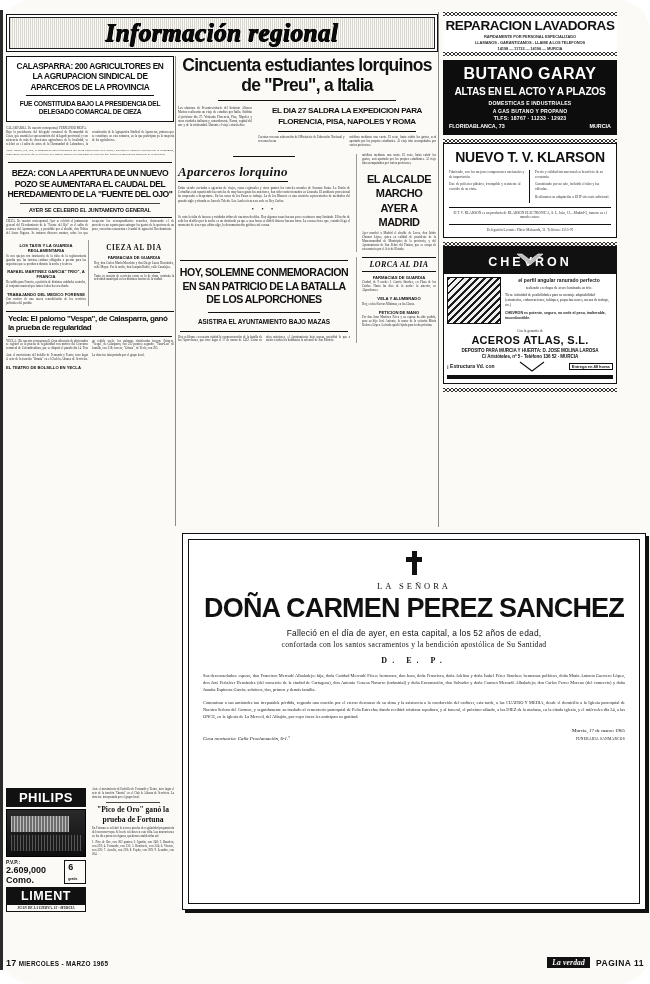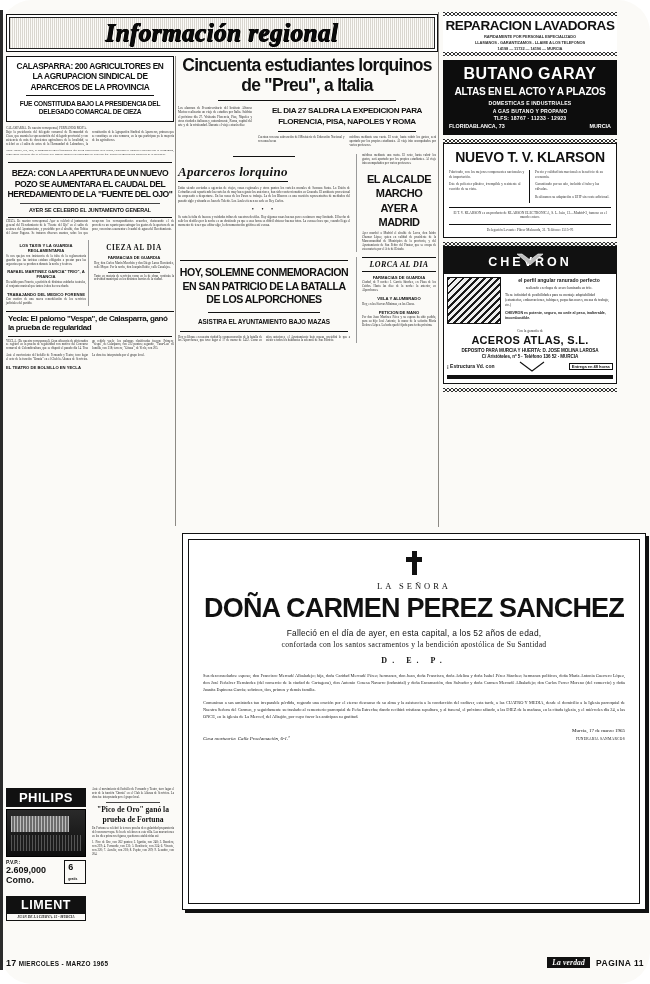--- a/index.html
+++ b/index.html
@@ -182,21 +182,21 @@
 
   
   #philips{position:absolute;left:6px;top:788px;width:80px;}
   .ph-band{background:#111;color:#fff;text-align:center;font-family:"Liberation Sans",sans-serif;font-weight:bold;font-size:13px;letter-spacing:.5px;padding:2px 0;}
   .ph-radio{height:46px;background:linear-gradient(#2a2a2a,#0e0e0e);border:1px solid #000;margin:2px 0;position:relative;overflow:hidden;}
   .ph-radio .dial{position:absolute;left:4px;top:6px;right:16px;height:16px;background:repeating-linear-gradient(90deg,#bdbdbd 0 1px,#6d6d6d 1px 3px);}
   .ph-radio .grille{position:absolute;left:4px;bottom:5px;right:4px;height:16px;background:repeating-linear-gradient(90deg,#555 0 1px,#1c1c1c 1px 3px);}
   .ph-price{display:flex;align-items:center;justify-content:space-between;font-family:"Liberation Sans",sans-serif;font-weight:bold;font-size:5px;}
   .ph-price .big{font-size:9px;}
   .ph-tag{border:1px solid #111;padding:1px 3px;font-size:9px;position:relative;}
-  .ph-liment{background:#111;color:#fff;text-align:center;font-family:"Liberation Sans",sans-serif;font-weight:bold;font-size:12.5px;letter-spacing:.6px;padding:2px 12px;margin-top:11px;}
+  .ph-liment{background:#111;color:#fff;text-align:center;font-family:"Liberation Sans",sans-serif;font-weight:bold;font-size:12.5px;letter-spacing:.6px;padding:2px 12px;margin-top:2px;}
   .ph-sub{border:1px solid #111;border-top:none;text-align:center;font-size:3.6px;font-style:italic;font-weight:bold;padding:1px 0;}
 
   
   #fortuna{position:absolute;left:92px;top:788px;width:82px;}
   .fort-h{font-family:"Liberation Serif",serif;font-weight:bold;font-size:7.6px;text-align:center;line-height:1.3;margin:0 0 3px;}
 
   
   #footer{position:absolute;left:6px;bottom:14px;right:6px;height:22px;}
   .foot-left{position:absolute;left:0;bottom:2px;font-family:"Liberation Sans",sans-serif;font-weight:bold;font-size:6.4px;letter-spacing:.3px;}
   .foot-left .n{font-size:9px;margin-right:2px;}

